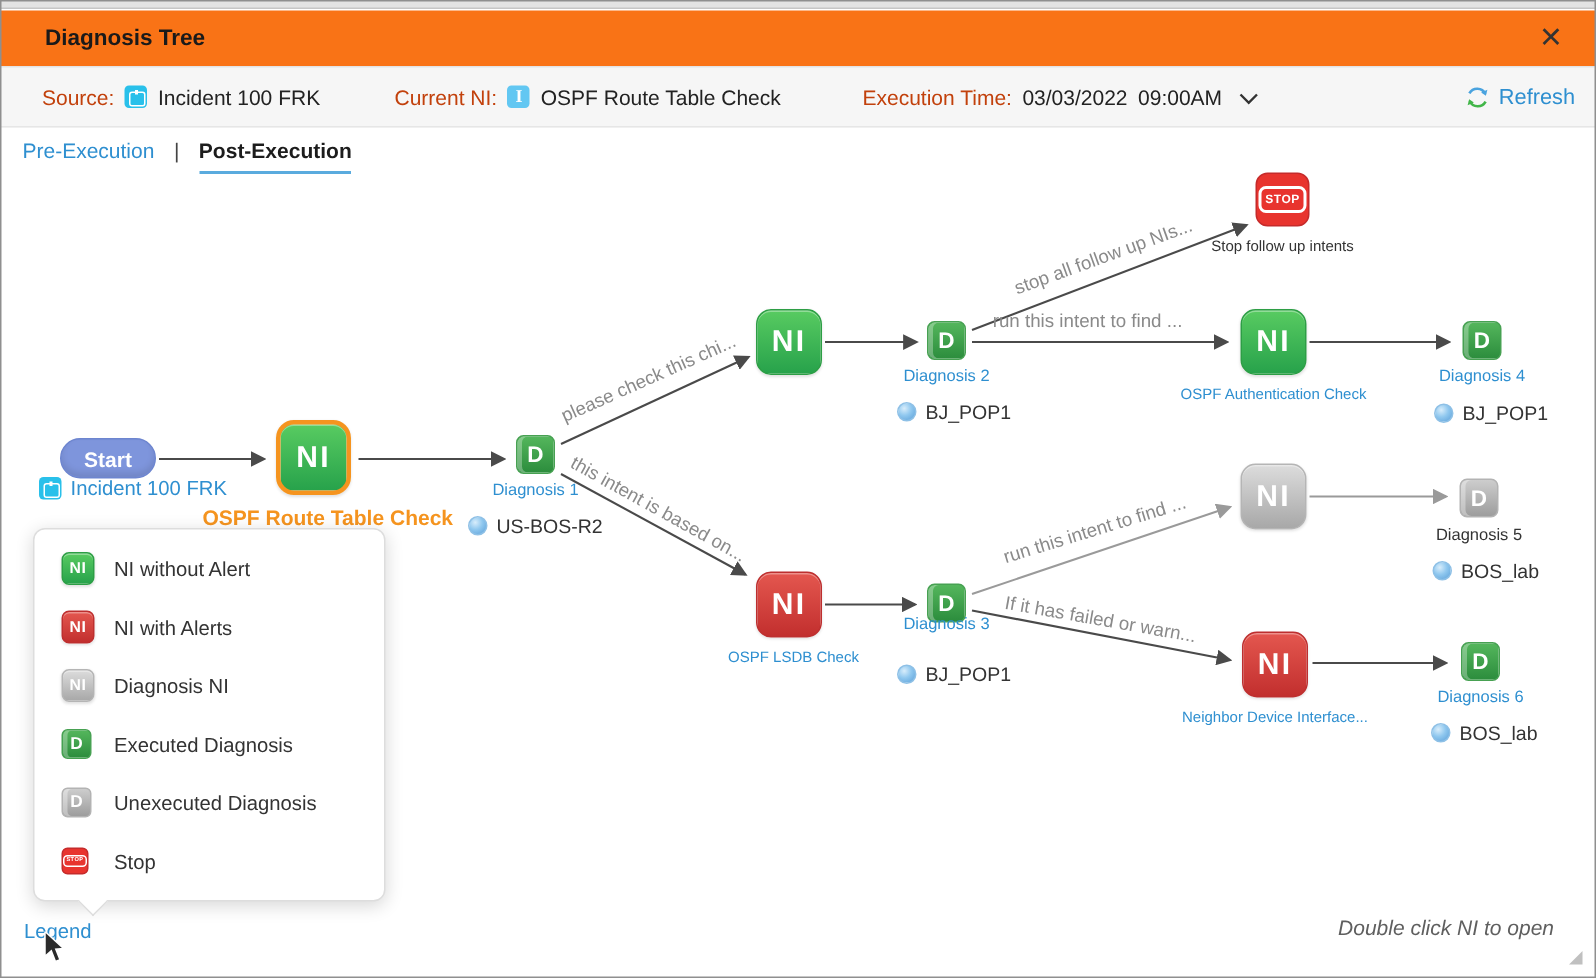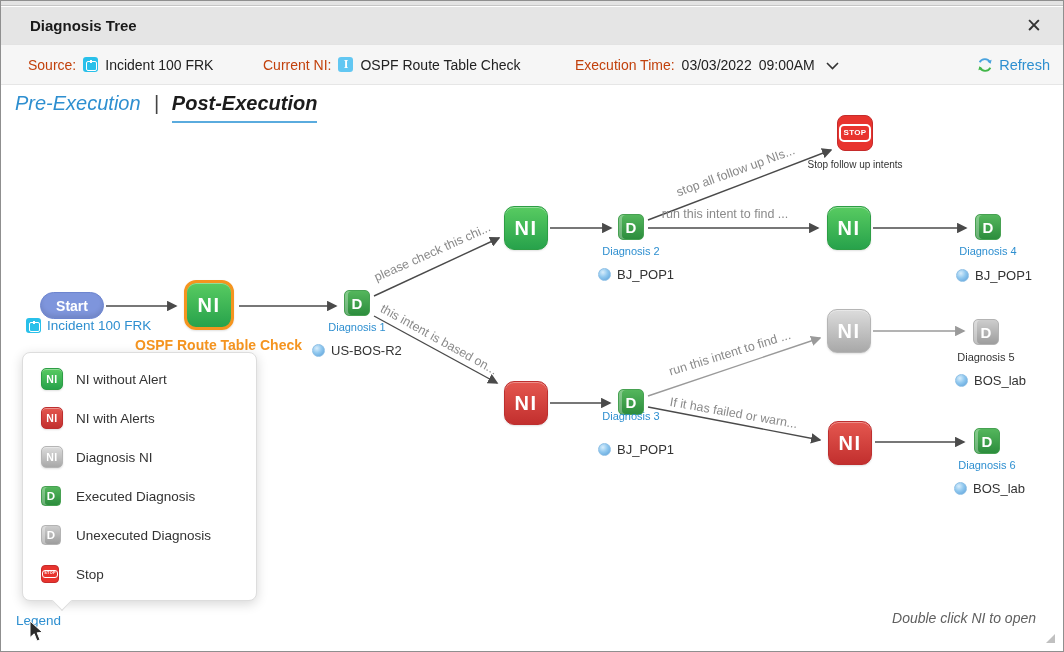--- a/index.html
+++ b/index.html
@@ -6,21 +6,21 @@
   html,body { width:1064px; height:652px; overflow:hidden; background:#fff;
     font-family:"Liberation Sans", sans-serif; color:#222; }
 
   .top-strip { position:absolute; top:0; left:0; right:0; height:6px;
     background:#e3e3e3; border-bottom:1px solid #c6c6c6; z-index:5; }
   .dialog-frame { position:absolute; inset:0; border:1px solid #8f8f8f;
     pointer-events:none; z-index:60; }
 
   
   .titlebar { position:absolute; top:7px; left:0; right:0; height:37px;
-    background:#e5e5e5; display:flex; align-items:center; padding:0 22px 0 30px; }
+    background:#f97316; display:flex; align-items:center; padding:0 22px 0 30px; }
   .title { font-size:15px; font-weight:700; color:#1a1a1a; }
   .close-btn { margin-left:auto; font-size:19px; color:#333; cursor:pointer;
     line-height:1; font-weight:400; }
 
   
   .toolbar { position:absolute; top:44px; left:0; right:0; height:41px;
     background:#f6f6f6; border-top:1px solid #e3e3e3; border-bottom:1px solid #e6e6e6; }
   .tb-group { position:absolute; top:0; height:100%; display:flex;
     align-items:center; gap:7px; font-size:14px; color:#222; }
   .tb-label { color:#c2410c; }
@@ -32,21 +32,21 @@
     width:2px; height:3px; background:#fff; }
   .ni-badge { width:15px; height:15px; background:#62c7f2; border-radius:3px;
     color:#fff; font-family:"Liberation Serif", serif; font-weight:700;
     font-size:12px; display:flex; align-items:center; justify-content:center; }
   .chev { display:inline-block; margin-left:4px; }
   .refresh { position:absolute; right:14px; top:0; height:100%; display:flex;
     align-items:center; gap:6px; color:#2e8fd0; font-size:14.5px; cursor:pointer; }
 
   
   .tabs { position:absolute; top:92px; left:15px; display:flex;
-    align-items:center; gap:13px; font-size:20px; z-index:4;font-style:italic; }
+    align-items:center; gap:13px; font-size:14px; z-index:4; }
   .tab-pre { color:#2e8fd0; cursor:pointer; padding-bottom:8px; }
   .tab-sep { color:#444; padding-bottom:8px; }
   .tab-post { color:#1c1c1c; font-weight:700; cursor:pointer;
     border-bottom:2.5px solid #5aabde; padding-bottom:6px; }
 
   
   .canvas { position:absolute; top:90px; left:0; width:1064px; height:562px; }
   .edges { position:absolute; left:0; top:0; }
   .edge-label { font-size:12.5px; fill:#8a8a8a; text-anchor:middle; }
 
@@ -228,47 +228,50 @@
     <span class="globe-icon"></span>
     <span>BJ_POP1</span>
   </div>
 
   <div class="abs stop-box" style="left:837px; top:25px;">
     <span class="stop-inner">STOP</span>
   </div>
   <div class="abs node-name dark" style="left:765px; top:69px; width:180px;">Stop follow up intents</div>
 
   <div class="abs ni-box ni-green" style="left:827px; top:116px;">NI</div>
+  <div class="abs node-name" style="left:724px; top:168px; width:250px;">OSPF Authentication Check</div>
 
   <div class="abs d-box d-green" style="left:975px; top:124px;">D</div>
   <div class="abs diag-label" style="left:938px; top:155px; width:100px;">Diagnosis 4</div>
   <div class="abs device-row" style="left:956px; top:178px;">
     <span class="globe-icon"></span>
     <span>BJ_POP1</span>
   </div>
 
   <div class="abs ni-box ni-gray" style="left:827px; top:219px;">NI</div>
 
   <div class="abs d-box d-gray" style="left:973px; top:229px;">D</div>
   <div class="abs diag-label dark" style="left:936px; top:261px; width:100px;">Diagnosis 5</div>
   <div class="abs device-row" style="left:955px; top:283px;">
     <span class="globe-icon"></span>
     <span>BOS_lab</span>
   </div>
 
   <div class="abs ni-box ni-red" style="left:504px; top:291px;">NI</div>
+  <div class="abs node-name" style="left:429px; top:343px; width:200px;">OSPF LSDB Check</div>
 
   <div class="abs d-box d-green" style="left:618px; top:299px;">D</div>
   <div class="abs diag-label" style="left:581px; top:320px; width:100px;">Diagnosis 3</div>
   <div class="abs device-row" style="left:598px; top:352px;">
     <span class="globe-icon"></span>
     <span>BJ_POP1</span>
   </div>
 
   <div class="abs ni-box ni-red" style="left:828px; top:331px;">NI</div>
+  <div class="abs node-name" style="left:725px; top:383px; width:250px;">Neighbor Device Interface...</div>
 
   <div class="abs d-box d-green" style="left:974px; top:338px;">D</div>
   <div class="abs diag-label" style="left:937px; top:369px; width:100px;">Diagnosis 6</div>
   <div class="abs device-row" style="left:954px; top:391px;">
     <span class="globe-icon"></span>
     <span>BOS_lab</span>
   </div>
 </div>
 
 <div class="legend-pop">

